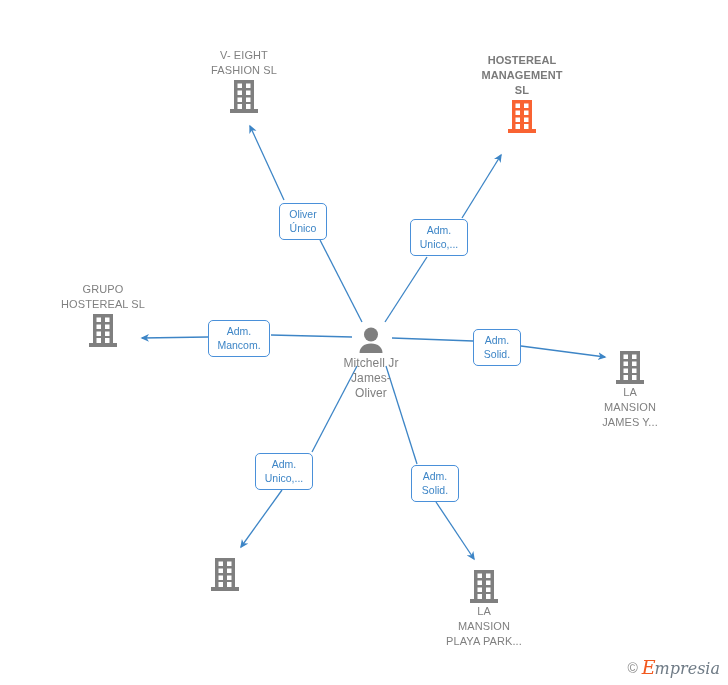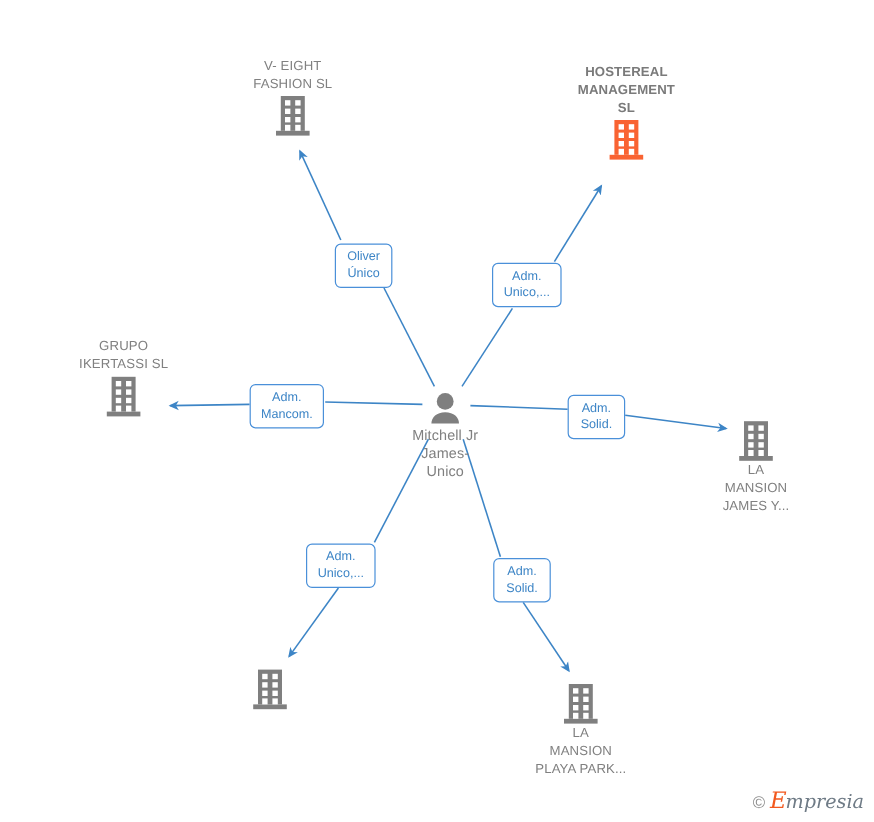--- a/index.html
+++ b/index.html
@@ -195,21 +195,21 @@
           <rect x="17" y="19.5" width="4.5" height="4.5"></rect>
           <rect x="8.5" y="26" width="4.5" height="5"></rect>
           <rect x="17" y="26" width="4.5" height="5"></rect>
         </g>
       </svg>
     </span>
   </div>
 
   <div class="node" style="left:103px; top:282px;">
     <div class="node-label">GRUPO
-IKERTASSI  SL</div>
+HOSTEREAL  SL</div>
     <span class="icon-wrap">
       <svg width="30" height="36" viewBox="0 0 30 36" xmlns="http://www.w3.org/2000/svg">
         <g fill="#7f7f7f">
           <rect x="5" y="2" width="20" height="29"></rect>
           <rect x="1" y="31" width="28" height="4"></rect>
         </g>
         <g fill="#ffffff">
           <rect x="8.5" y="5.5" width="4.5" height="4.5"></rect>
           <rect x="17" y="5.5" width="4.5" height="4.5"></rect>
           <rect x="8.5" y="12.5" width="4.5" height="4.5"></rect>
@@ -227,21 +227,21 @@
     <span class="icon-wrap">
       <svg width="34" height="30" viewBox="0 0 34 30" xmlns="http://www.w3.org/2000/svg">
         <g fill="#7f7f7f">
           <circle cx="17" cy="8.5" r="7"></circle>
           <path d="M17 17.5c-7.2 0-11.5 4.2-11.5 9.5h23c0-5.3-4.3-9.5-11.5-9.5z"></path>
         </g>
       </svg>
     </span>
     <div class="node-label person">Mitchell Jr
 James-
-Unico</div>
+Oliver</div>
   </div>
 
   <div class="node" style="left:630px; top:349px;">
     <span class="icon-wrap">
       <svg width="30" height="36" viewBox="0 0 30 36" xmlns="http://www.w3.org/2000/svg">
         <g fill="#7f7f7f">
           <rect x="5" y="2" width="20" height="29"></rect>
           <rect x="1" y="31" width="28" height="4"></rect>
         </g>
         <g fill="#ffffff">

